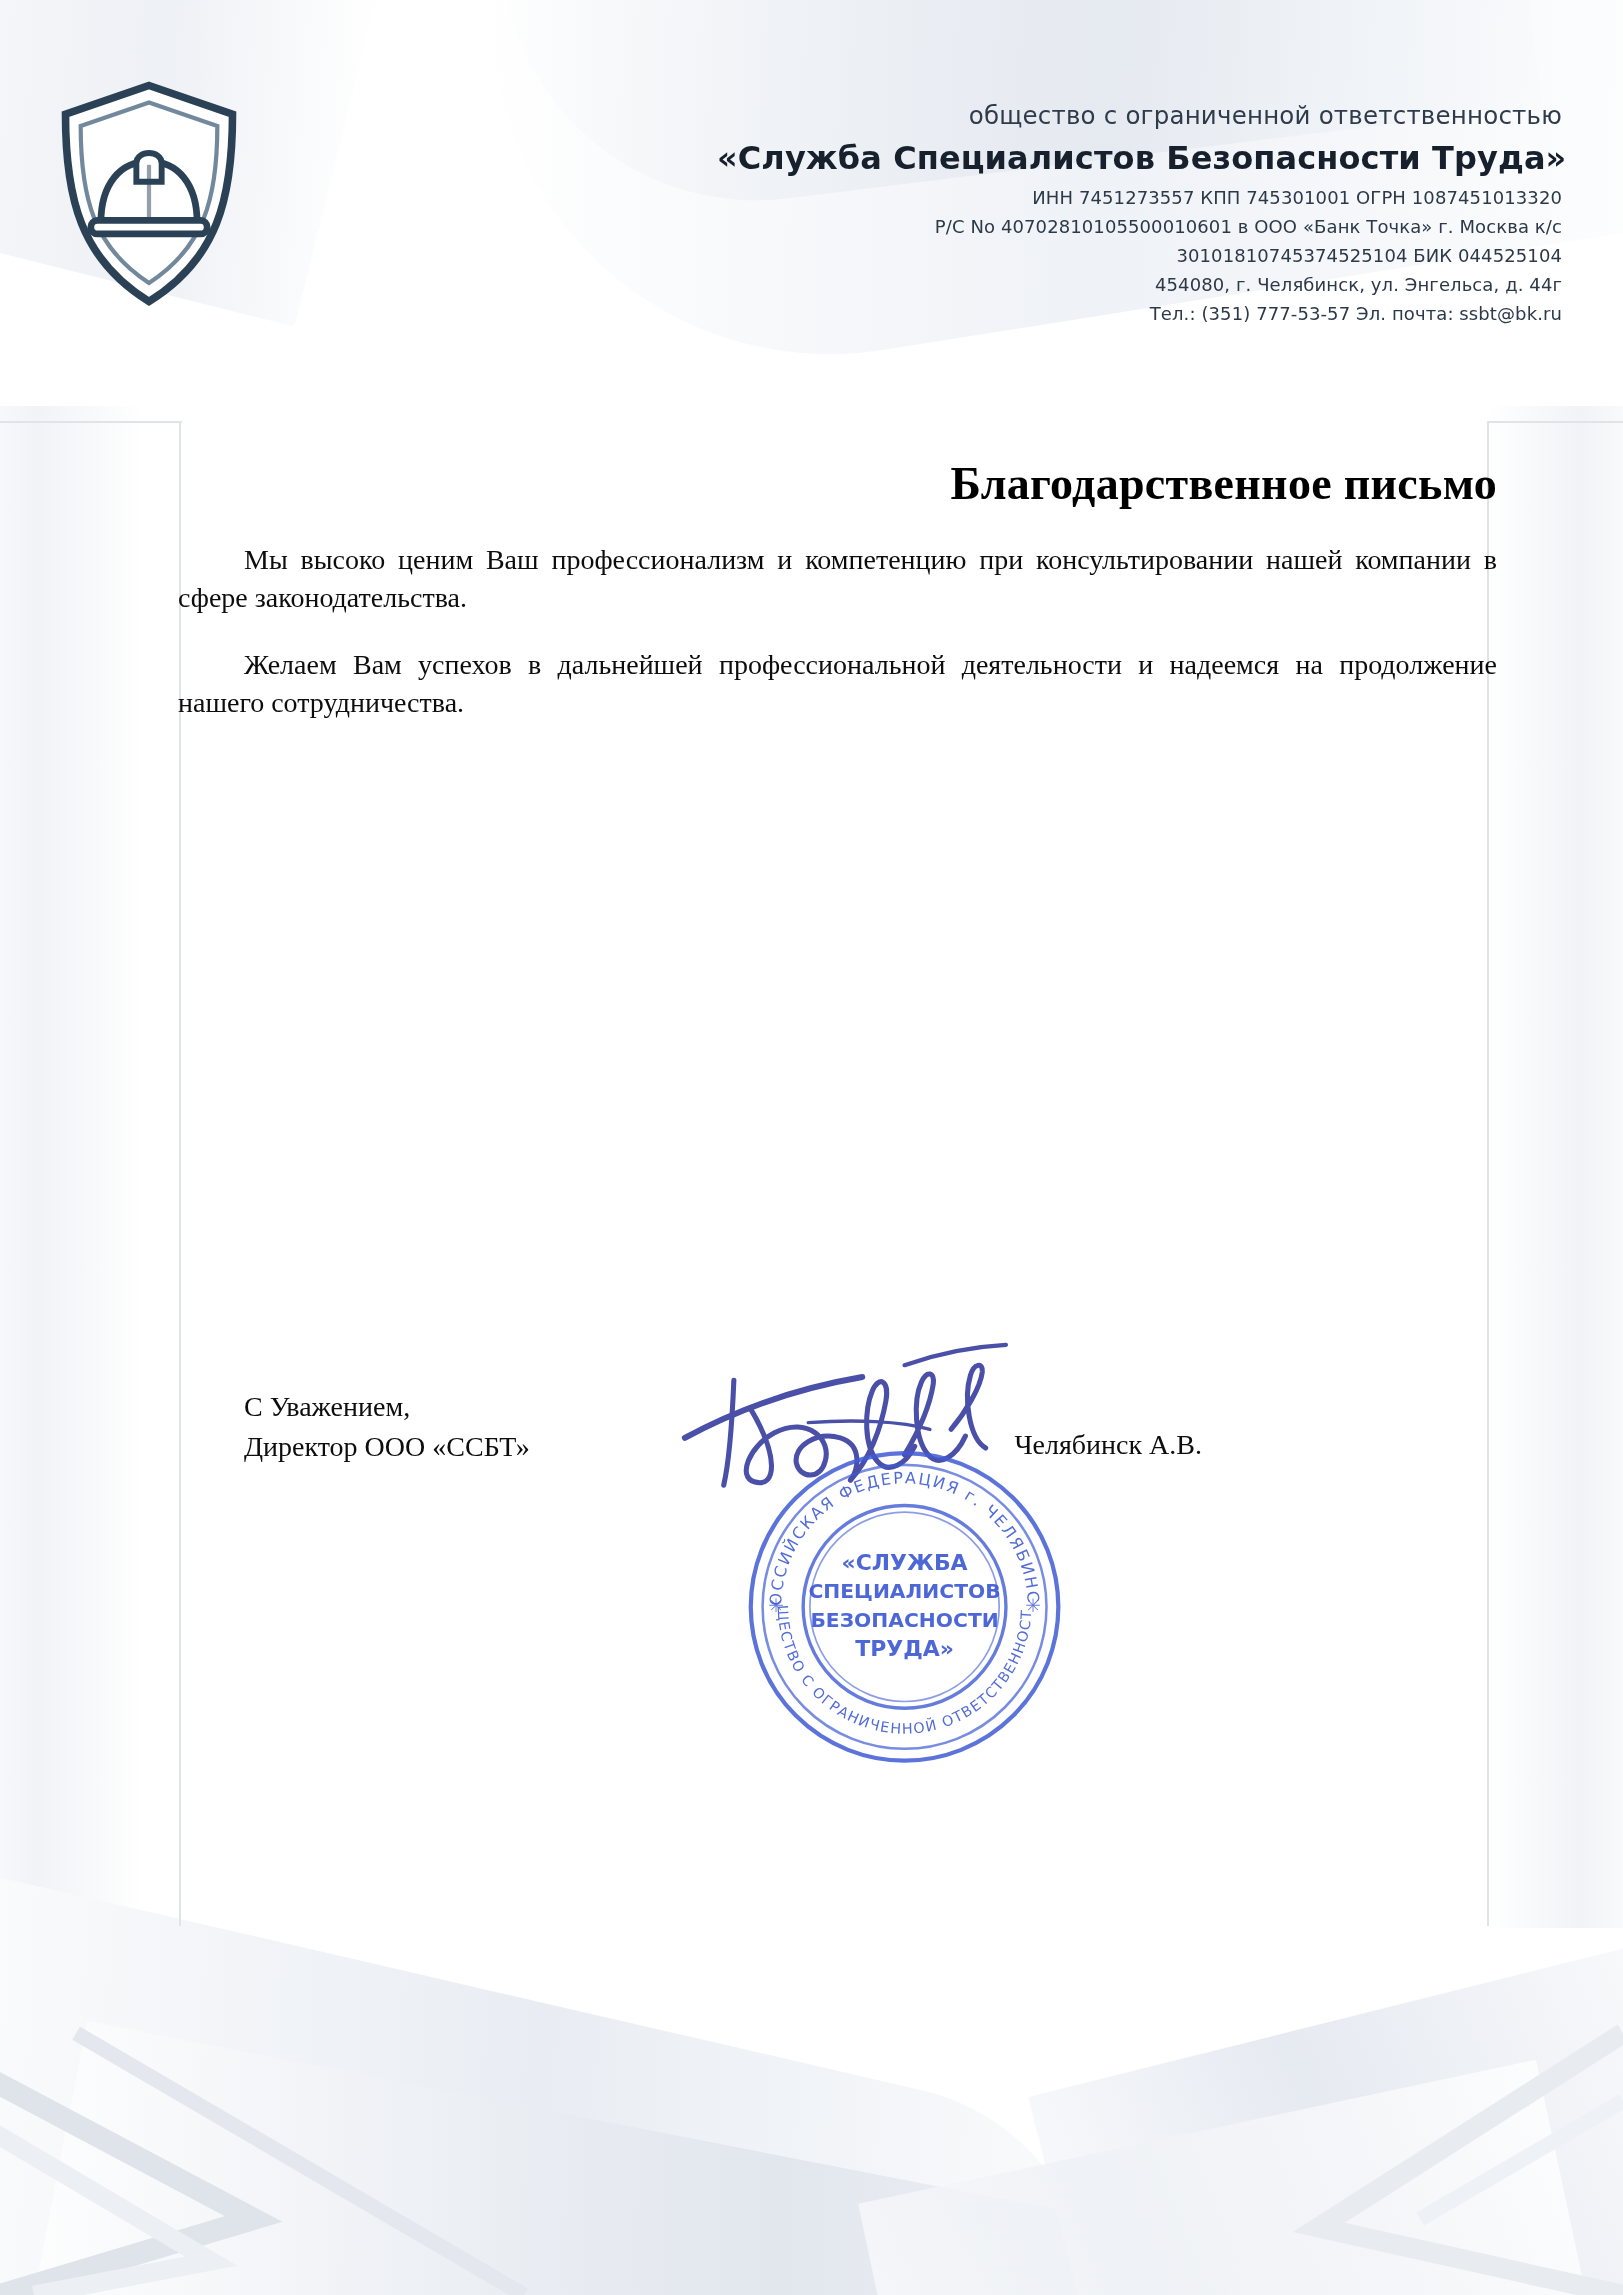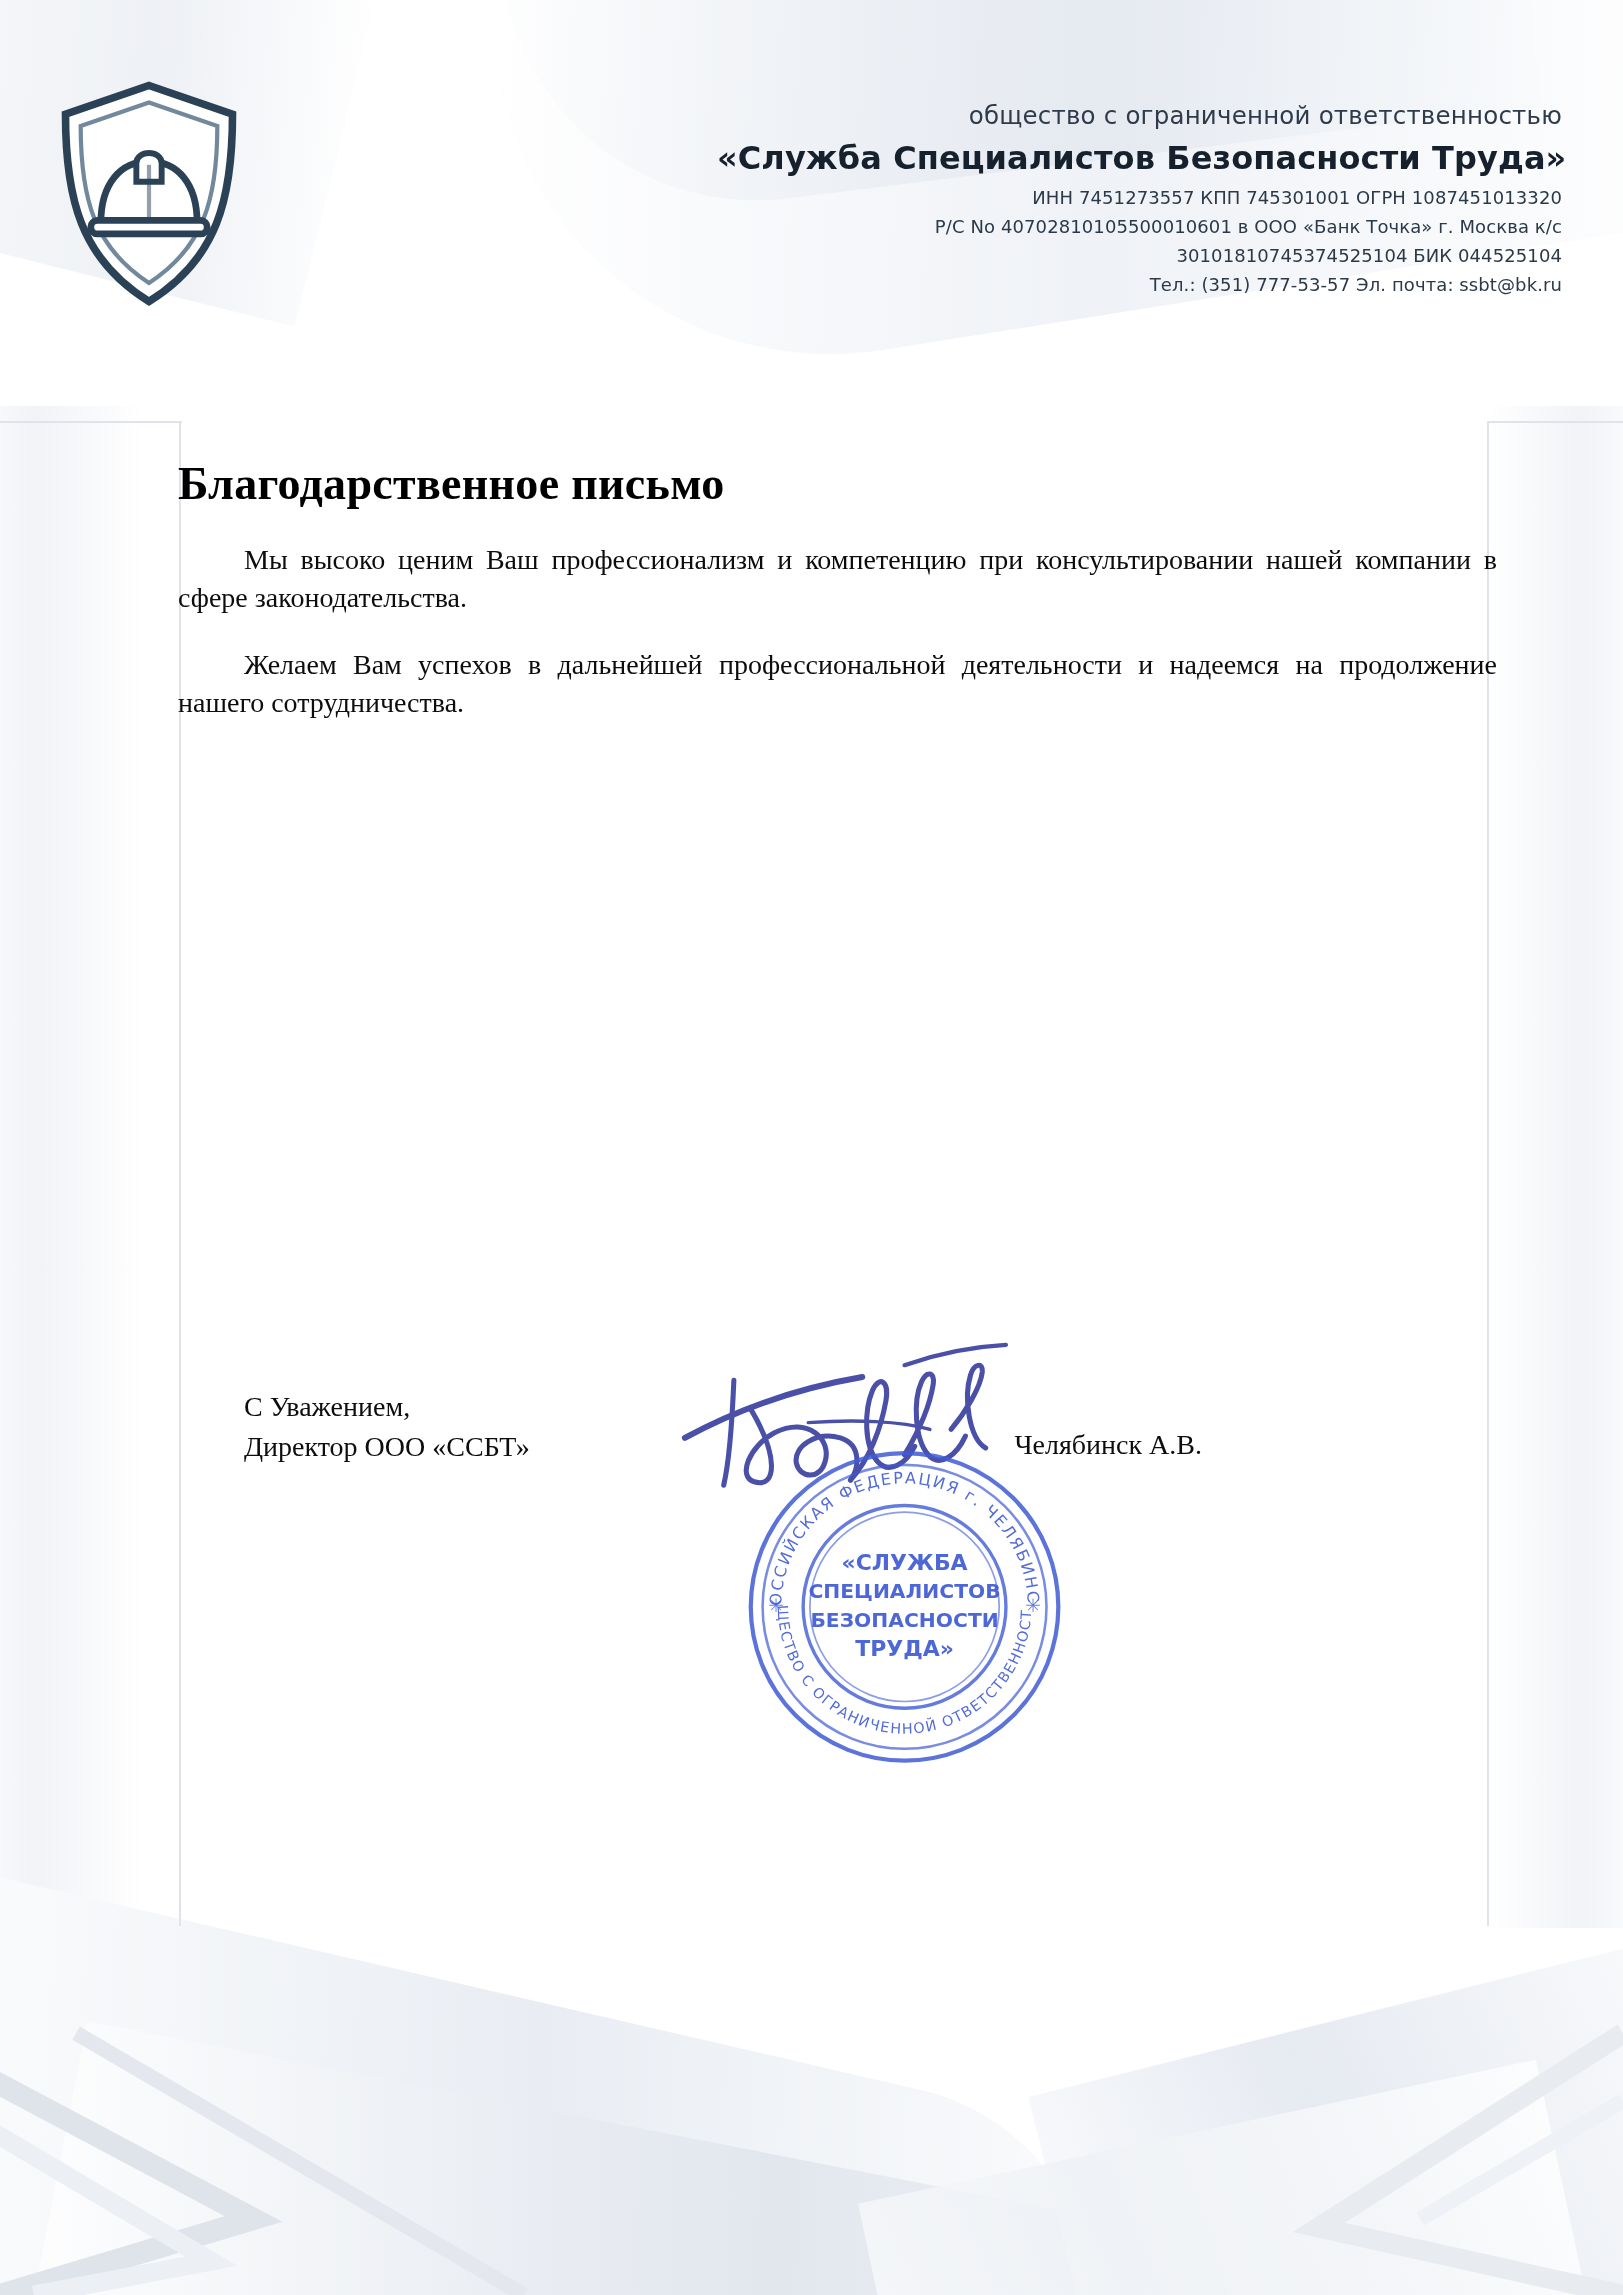--- a/index.html
+++ b/index.html
@@ -144,21 +144,21 @@
     top: 406px;
     width: 1623px;
   }
   .letter-block {
     position: absolute;
     left: 178px;
     top: 0;
     width: 1319px;
   }
   .letter-title {
-    text-align: left;
+    text-align: right;
     font-family: "Liberation Serif", serif;
     font-weight: 700;
     font-size: 46px;
     color: #000000;
     margin-top: 51px;
     letter-spacing: 0.3px;
   }
   .addressee {
     margin-top: 156px;
     text-align: center;
@@ -262,20 +262,21 @@
       <rect x="46" y="166" width="138" height="16" rx="8" fill="#ffffff" stroke="#2b4256" stroke-width="8"></rect>
       <line x1="115" y1="100" x2="115" y2="166" stroke="#2b4256" stroke-width="5" opacity=".5"></line>
     </svg>
   </div>
 
   <div class="header-text">
     <div class="company-sub">общество с ограниченной ответственностью</div>
     <div class="company-name">«Служба Специалистов Безопасности Труда»</div>
     <div class="req-line">ИНН 7451273557 КПП 745301001 ОГРН 1087451013320</div>
     <div class="req-line">Р/С No 40702810105500010601 в ООО «Банк Точка» г. Москва к/с 30101810745374525104 БИК 044525104</div>
+    <div class="req-line">454080, г. Челябинск, ул. Энгельса, д. 44г</div>
     <div class="req-line">Тел.: (351) 777-53-57   Эл. почта: ssbt@bk.ru</div>
   </div>
 </header>
 
 <main class="page-body">
   <div class="letter-block">
     <h1 class="letter-title">Благодарственное письмо</h1>
     <p class="para tight">Мы высоко ценим Ваш профессионализм и компетенцию при консультировании нашей компании в сфере законодательства.</p>
     <p class="para tight">Желаем Вам успехов в дальнейшей профессиональной деятельности и надеемся на продолжение нашего сотрудничества.</p>
   </div>

